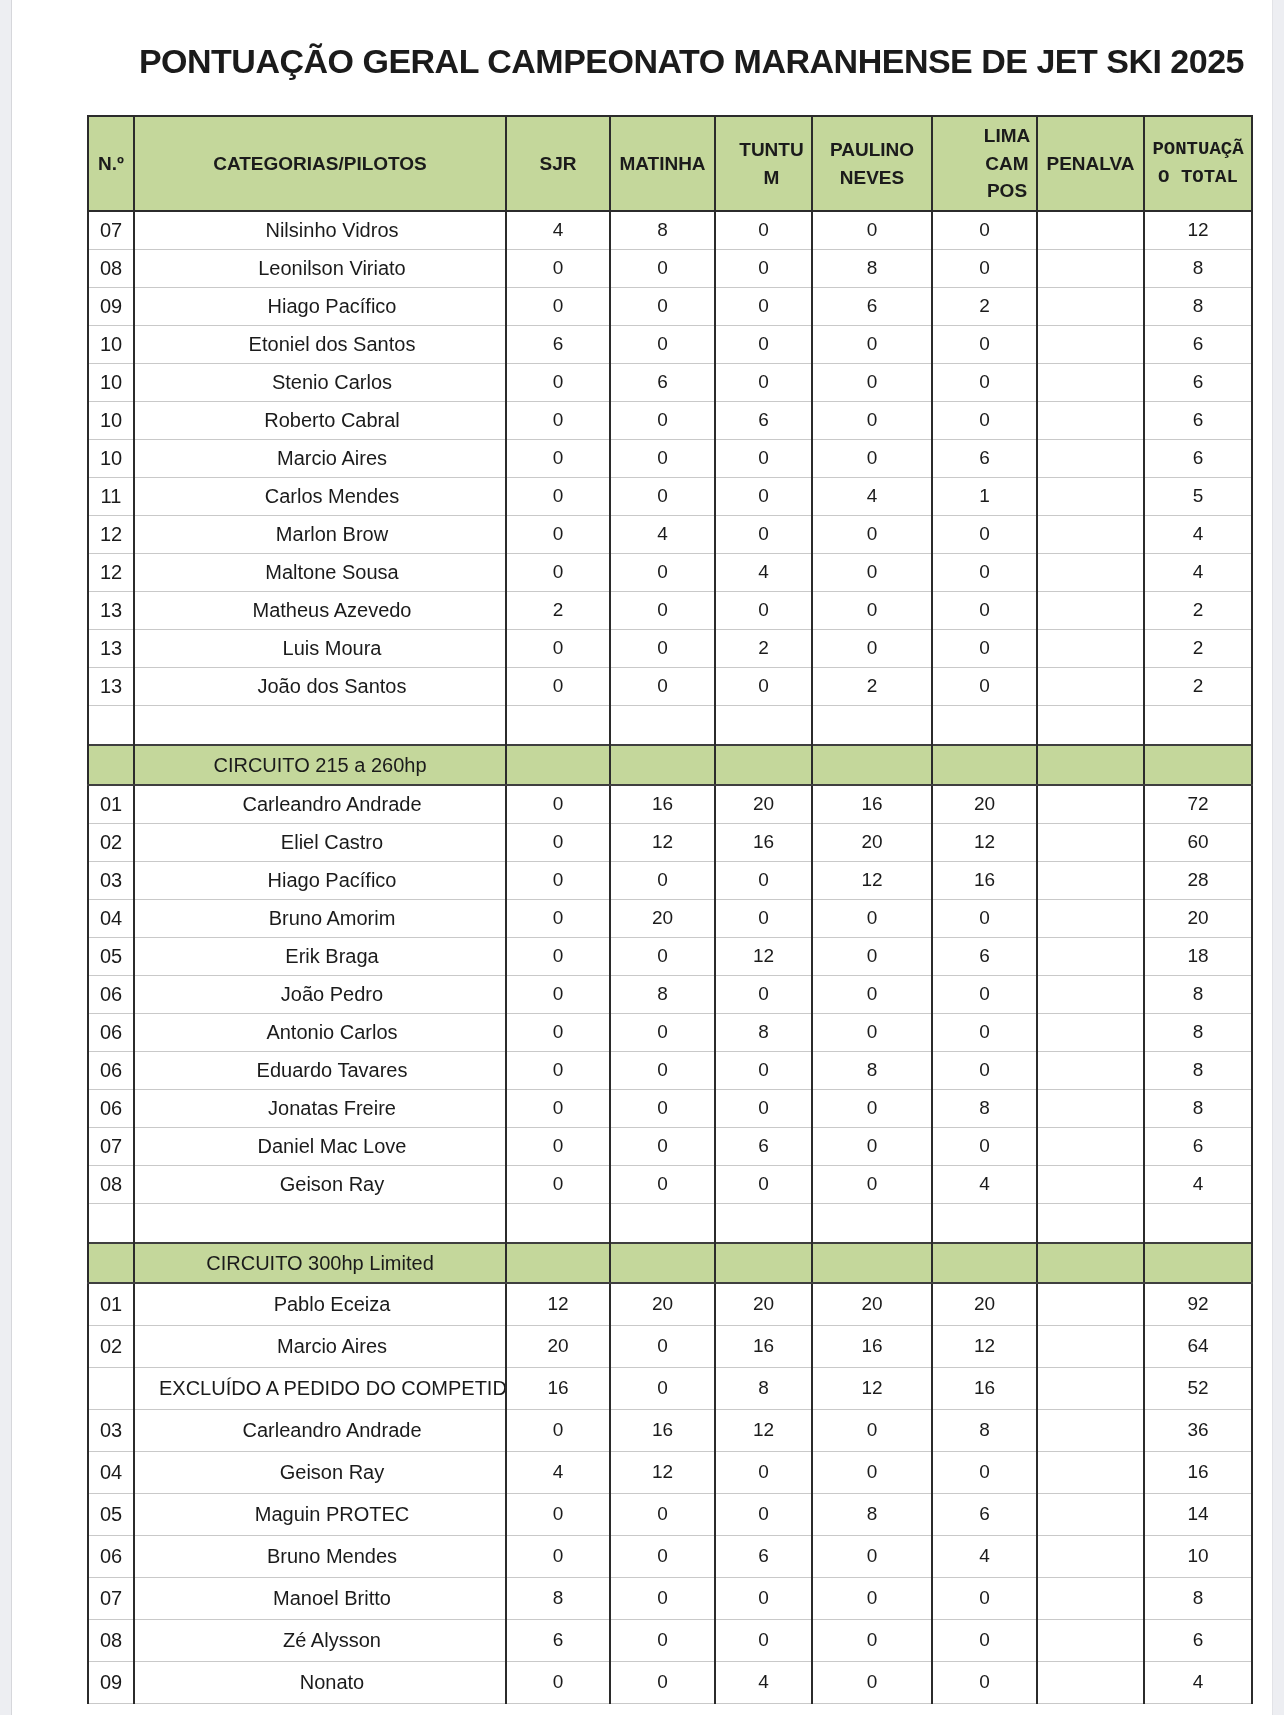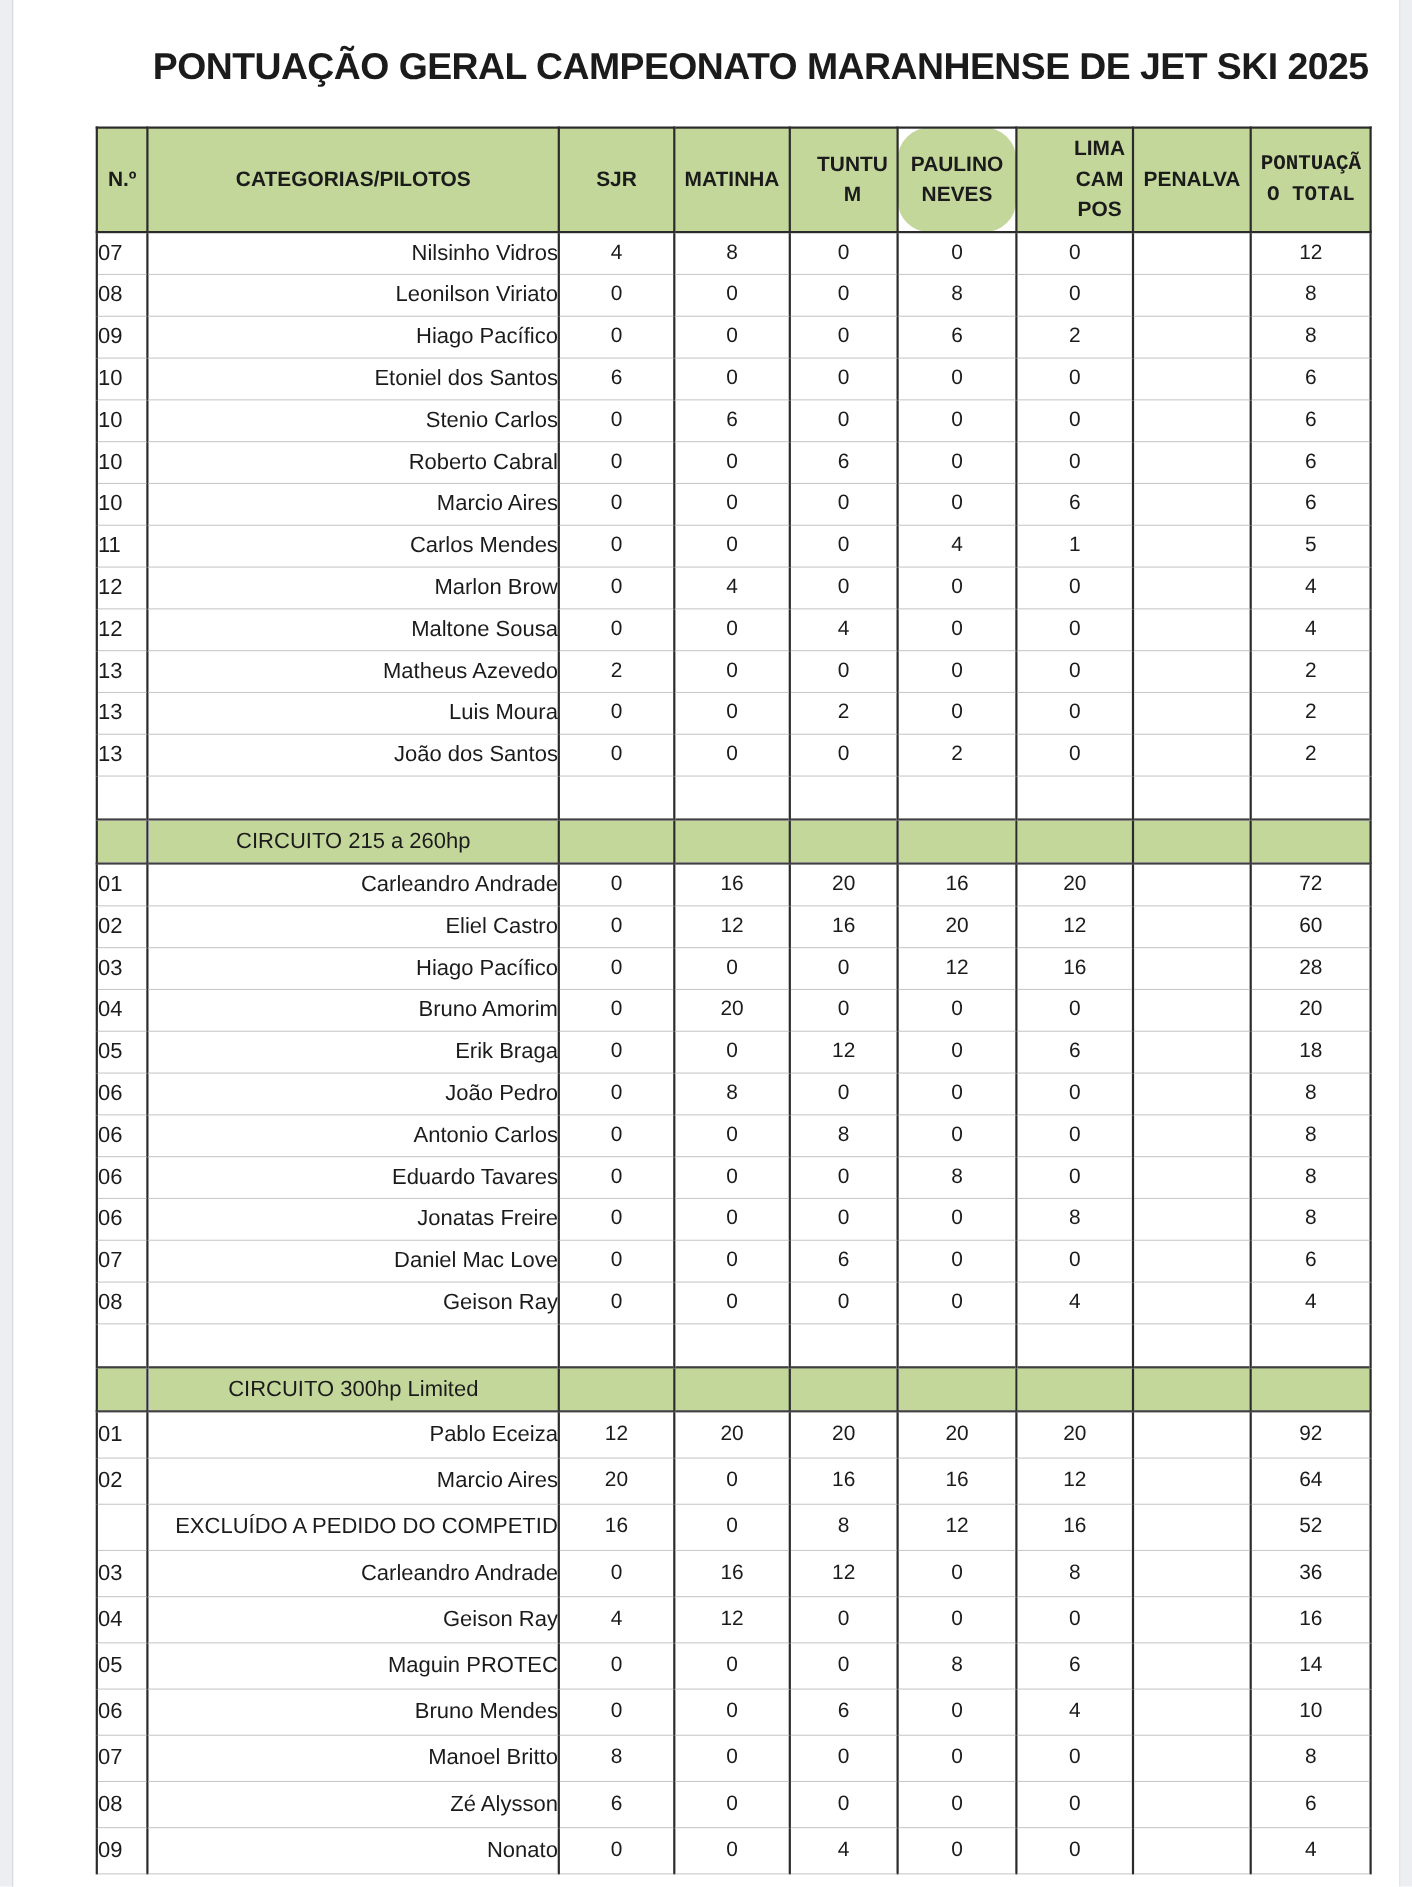--- a/index.html
+++ b/index.html
@@ -54,22 +54,22 @@
     border-right:2px solid var(--dark);
     border-top:1px solid var(--light);
     border-bottom:1px solid var(--light);
     vertical-align:middle;
     font-size:19px;
     overflow:hidden;
   }
   tr.h38 td{height:38px;}
   tr.h40 td{height:40px;}
   tr.h42 td{height:42px;}
-  td.pos{font-size:20px;}
-  td.pilot{text-align:right;padding-left:24px;font-size:20px;white-space:nowrap;}
+  td.pos{text-align:center;font-size:20px;}
+  td.pilot{text-align:center;padding-left:24px;font-size:20px;white-space:nowrap;}
   td.score{text-align:center;}
   tr.label-row td{
     background:var(--green);
     border-top:2px solid #3f3f3f;
     border-bottom:2px solid #3f3f3f;
     height:40px;
   }
   td.sec-label{text-align:center;font-size:20px;white-space:nowrap;margin-top:28px;}
 </style>
 </head>
@@ -81,21 +81,21 @@
 <h1 class="title">PONTUAÇÃO GERAL CAMPEONATO MARANHENSE DE JET SKI 2025</h1>
 
 <table>
   <thead>
     <tr>
         <th style="width: 46px;">N.º</th>
         <th style="width: 372px;">CATEGORIAS/PILOTOS</th>
         <th style="width: 104px;">SJR</th>
         <th style="width: 105px;">MATINHA</th>
         <th style="width: 97px; padding-left: 19px;">TUNTUM</th>
-        <th style="width: 108px; border-radius: 29px;">PAULINO NEVES</th>
+        <th style="width: 120px;">PAULINO NEVES</th>
         <th style="width: 105px; padding-left: 48px;">LIMA CAMPOS</th>
         <th style="width: 107px;">PENALVA</th>
         <th style="width: 108px; font-family: Liberation Mono, monospace;">PONTUAÇÃO TOTAL</th>
       </tr>
   </thead>
   <tbody>
       <tr class="data-row h38">
         <td class="pos">07</td>
         <td class="pilot">Nilsinho Vidros</td>
         <td class="score">4</td>

